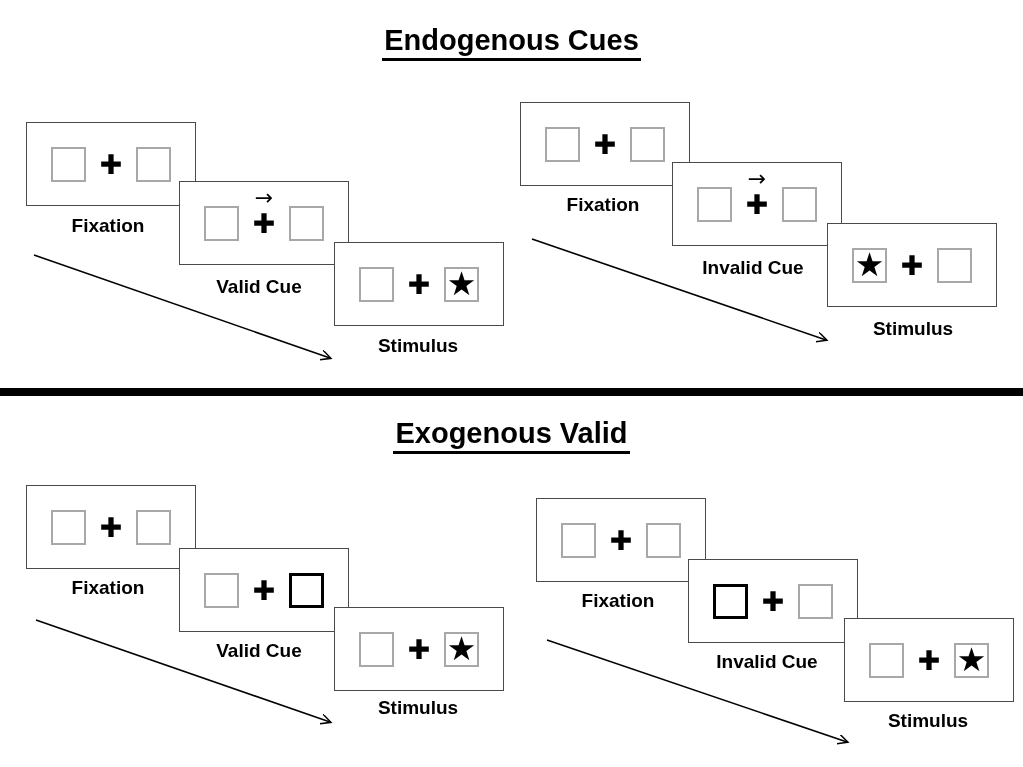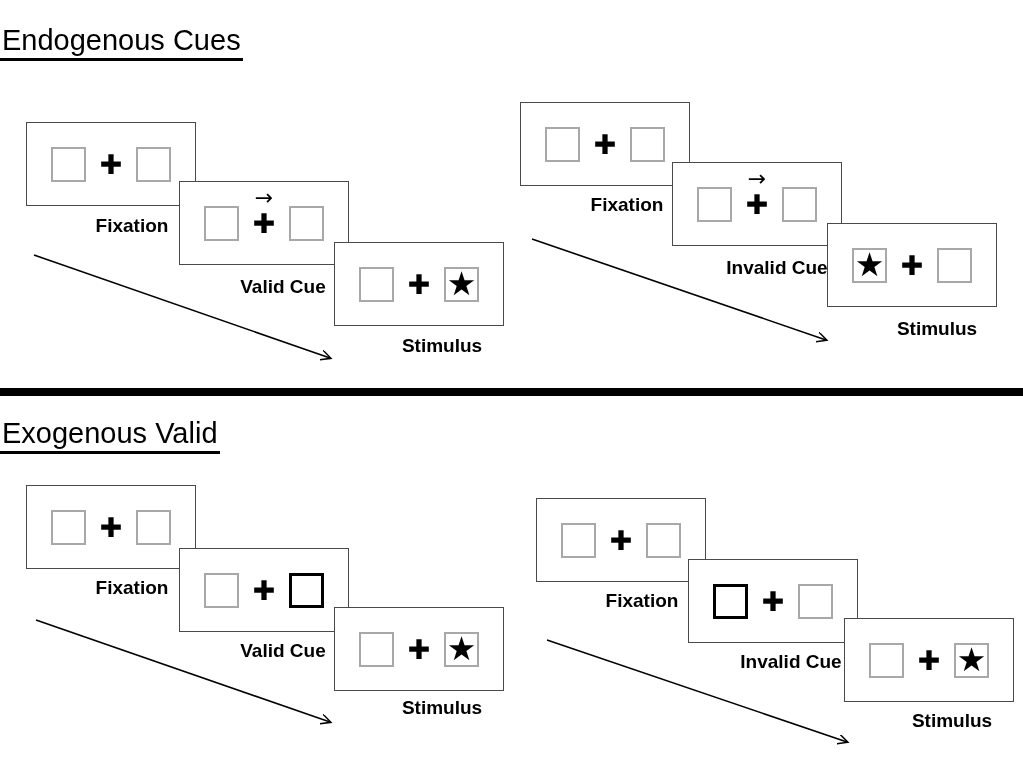--- a/index.html
+++ b/index.html
@@ -1,22 +1,22 @@
 <!DOCTYPE html>
 <html><head>
 <meta charset="utf-8">
 <style>
   * { margin:0; padding:0; box-sizing:border-box; }
   html,body { width:1023px; height:767px; }
   body {
     position:relative; overflow:hidden; background:#ffffff; color:#000;
     font-family:"Liberation Sans", sans-serif;
   }
-  .title { position:absolute; left:0; width:100%; 
-           font-size:29px; font-weight:normal; letter-spacing:0px; }
+  .title { position:absolute; left:0; width:100%; text-align:center;
+           font-size:29px; font-weight:bold; letter-spacing:0px; }
   .title > span { display:inline-block; border-bottom:3px solid #000; padding:0 2px 1px 2px; }
   #title-endo { top:24px; }
   #title-exo  { top:417px; }
 
   .separator { position:absolute; left:0; top:388px; width:1023px; height:8px; background:#000; }
 
   .panel {
     position:absolute; width:170px; height:84px; background:#fff;
     border:1px solid #4a4a4a;
     display:flex; align-items:center; justify-content:center; gap:12px;
@@ -28,21 +28,21 @@
   .sq.thick { border:3px solid #000; }
   .star { font-family:"DejaVu Sans", sans-serif; font-size:33px; line-height:1; color:#000; margin-top:-2px; }
   .plus-wrap { position:relative; width:26px; display:flex; justify-content:center; }
   .plus { font-family:"DejaVu Sans", sans-serif; font-size:27px; line-height:1; color:#000; }
   .cue-arrow {
     position:absolute; left:50%; transform:translateX(-50%); top:-23px;
     font-family:"DejaVu Sans", sans-serif; font-size:22px; line-height:1; color:#000;
   }
   .plabel {
     position:absolute; transform:translateX(-50%);
-    font-size:19px; font-weight:bold; white-space:nowrap;margin-left:24px;
+    font-size:19px; font-weight:bold; white-space:nowrap;
   }
   .arrow-svg { position:absolute; overflow:visible; }
 
   
   .p-ev-1 {left:26px;  top:122px;}  .p-ev-2 {left:179px; top:181px;}  .p-ev-3 {left:334px; top:242px;}
   .l-ev-1 {left:108px; top:215px;}  .l-ev-2 {left:259px; top:276px;}  .l-ev-3 {left:418px; top:335px;}
   #arrow-ev {left:30px; top:250px; width:310px; height:115px;}
 
   
   .p-ei-1 {left:520px; top:102px;}  .p-ei-2 {left:672px; top:162px;}  .p-ei-3 {left:827px; top:223px;}

